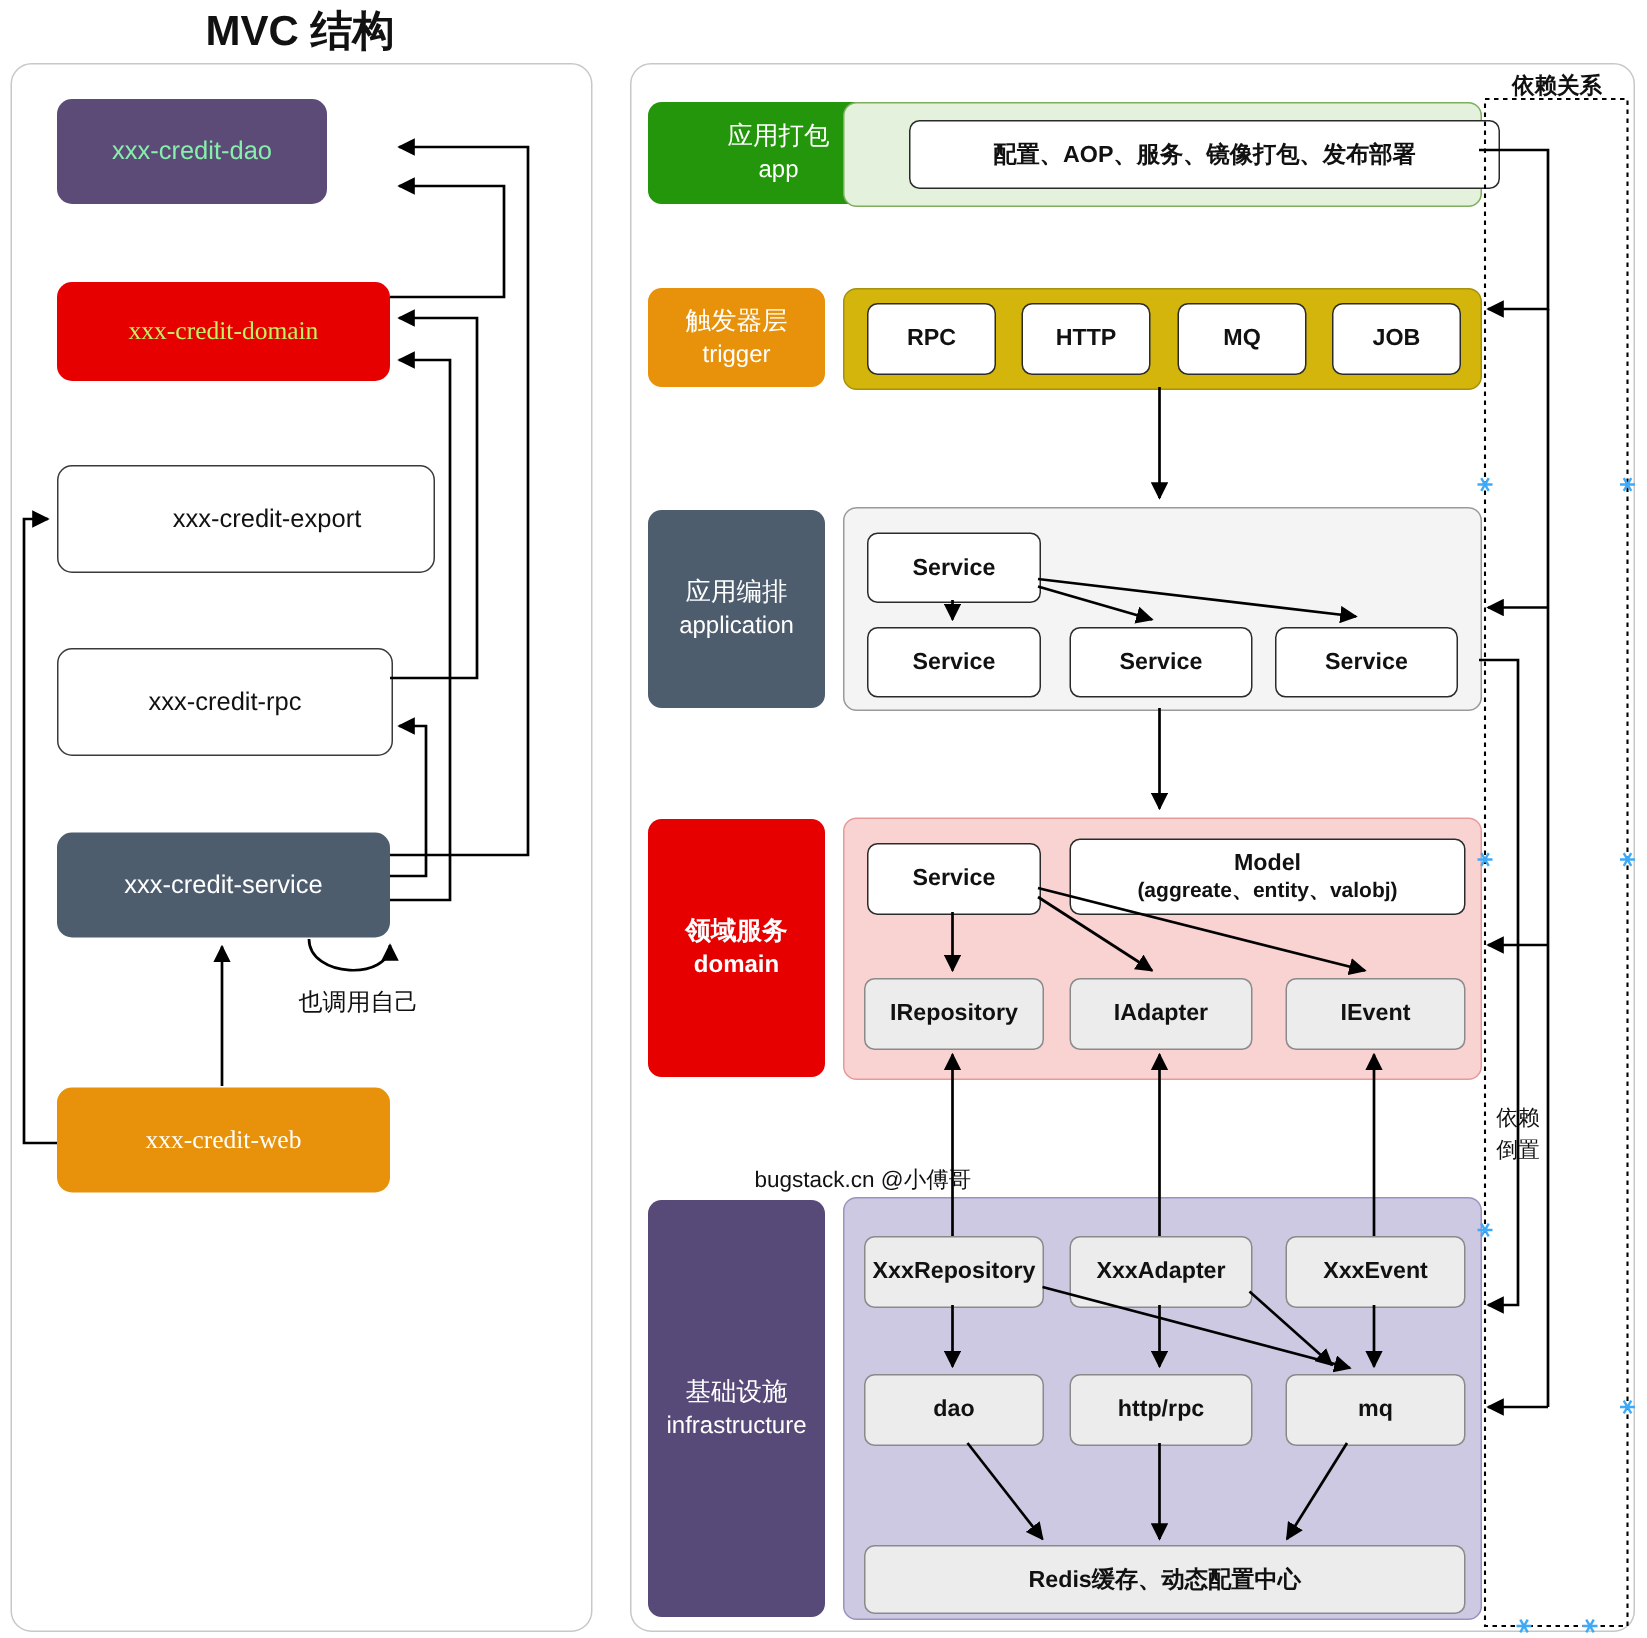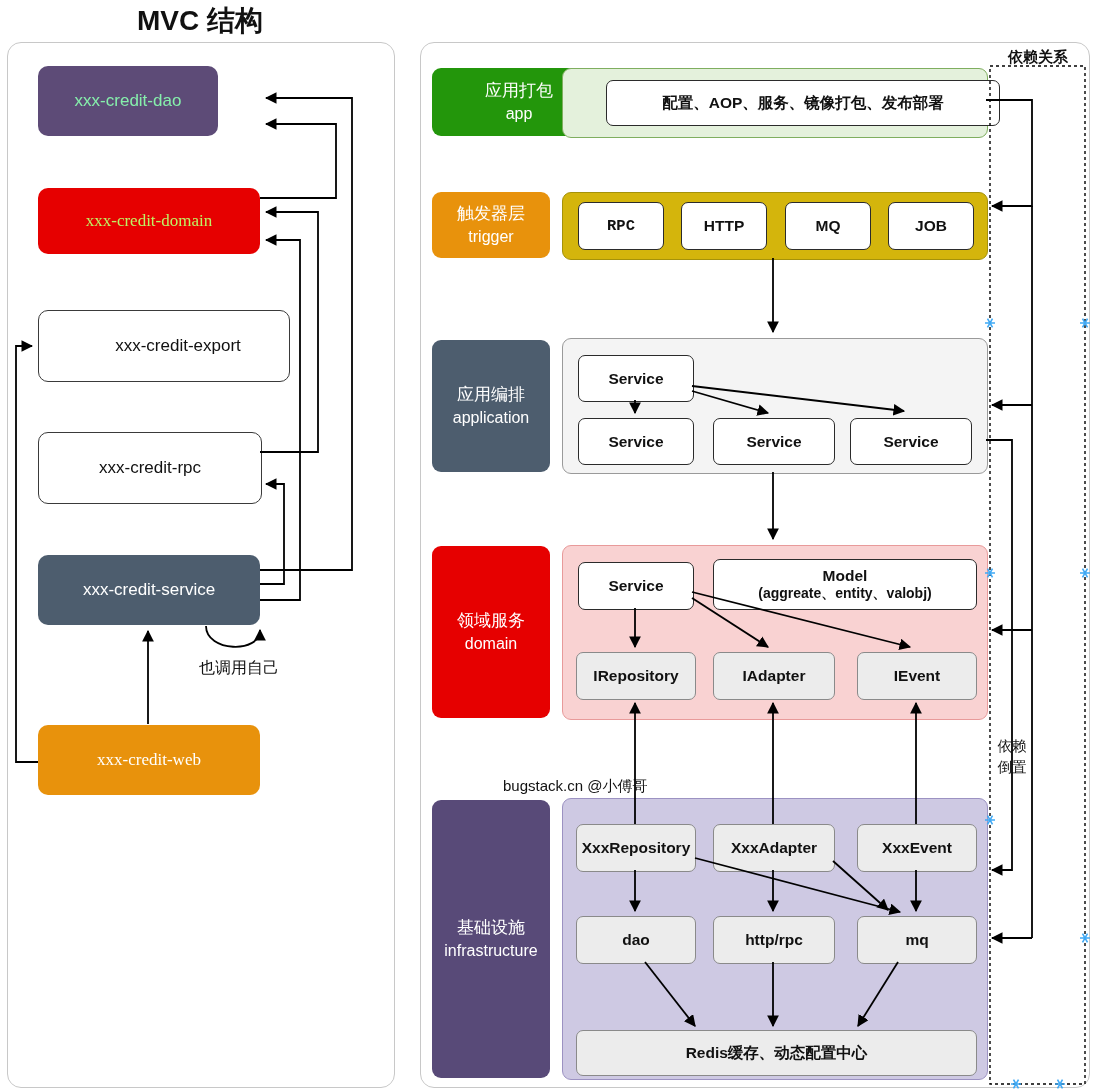--- a/index.html
+++ b/index.html
@@ -47,38 +47,38 @@
     <span class="en">app</span>
   </div>
   <div class="dlabel" style="left:432px;top:192px;width:118px;height:66px;background:#E8920C;">
     <span>触发器层</span>
     <span class="en">trigger</span>
   </div>
   <div class="dlabel" style="left:432px;top:340px;width:118px;height:132px;background:#4D5D6E;">
     <span>应用编排</span>
     <span class="en">application</span>
   </div>
-  <div class="dlabel" style="left:432px;top:546px;width:118px;height:172px;background:#E60000;">
+  <div class="dlabel" style="left:432px;top:546px;width:118px;height:172px;background:#E60000;font-weight:bold;">
     <span>领域服务</span>
     <span class="en">domain</span>
   </div>
   <div class="dlabel" style="left:432px;top:800px;width:118px;height:278px;background:#584A78;">
     <span>基础设施</span>
     <span class="en">infrastructure</span>
   </div>
 
   <div class="container" style="left:562px;top:68px;width:424px;height:68px;background:#E4F1DC;border:1.5px solid #7FAE5F;"></div>
   <div class="container" style="left:562px;top:192px;width:424px;height:66px;background:#D4B50C;border:1.5px solid #A5920A;"></div>
   <div class="container" style="left:562px;top:338px;width:424px;height:134px;background:#F4F4F4;border:1.5px solid #9a9a9a;"></div>
   <div class="container" style="left:562px;top:545px;width:424px;height:173px;background:#F9D2D2;border:1.5px solid #E89A9A;"></div>
   <div class="container" style="left:562px;top:798px;width:424px;height:280px;background:#CEC9E3;border:1.5px solid #9C92C2;"></div>
 
   <div class="wbox" style="left:606px;top:80px;width:392px;height:44px;">配置、AOP、服务、镜像打包、发布部署</div>
 
-  <div class="wbox" style="left:578px;top:202px;width:84px;height:46px;font-family:Liberation Mono, monospace;">RPC</div>
+  <div class="wbox" style="left:578px;top:202px;width:84px;height:46px;">RPC</div>
   <div class="wbox" style="left:681px;top:202px;width:84px;height:46px;">HTTP</div>
   <div class="wbox" style="left:785px;top:202px;width:84px;height:46px;">MQ</div>
   <div class="wbox" style="left:888px;top:202px;width:84px;height:46px;">JOB</div>
 
   <div class="wbox" style="left:578px;top:355px;width:114px;height:45px;">Service</div>
   <div class="wbox" style="left:578px;top:418px;width:114px;height:45px;">Service</div>
   <div class="wbox" style="left:713px;top:418px;width:120px;height:45px;">Service</div>
   <div class="wbox" style="left:850px;top:418px;width:120px;height:45px;">Service</div>
 
   <div class="wbox" style="left:578px;top:562px;width:114px;height:46px;">Service</div>

